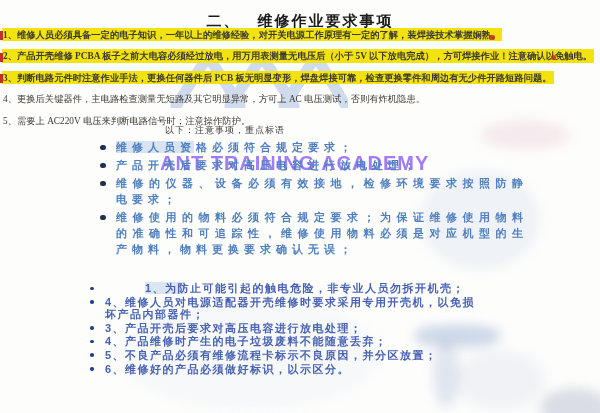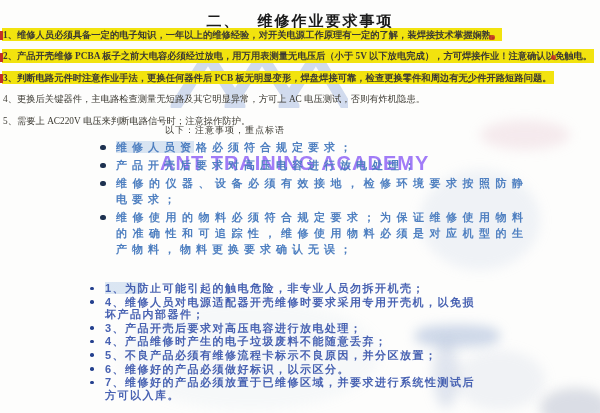--- a/index.html
+++ b/index.html
@@ -81,20 +81,21 @@
     position:relative; padding-left:17px; margin-bottom:1px;
     font-size:11px; line-height:12.6px; font-weight:bold;
     color:#4862b2; letter-spacing:1.5px; text-align:left;
   }
   .ni .dot {
     position:absolute; left:2px; top:4.5px; width:3.5px; height:3.5px;
     background:#24408e; border-radius:50%;
   }
   .ni.patched .ni-text {
     background:linear-gradient(90deg, rgba(185,207,233,.5) 0 40px, rgba(185,207,233,0) 40px);
+    margin-left:40px;
   }
 </style>
 </head>
 <body>
 
 <div class="page">
 
   <svg class="wm-logo" width="180" height="58" viewBox="0 0 180 58">
     <g fill="none" stroke="#9db3de" stroke-width="11" opacity="0.45" stroke-linecap="round">
       <path d="M8,56 L40,6 L72,56"></path>
@@ -178,20 +179,16 @@
         <span class="ni-text">4、产品维修时产生的电子垃圾废料不能随意丢弃；</span>
       </li>
       <li class="ni">
         <span class="dot"></span>
         <span class="ni-text">5、不良产品必须有维修流程卡标示不良原因，并分区放置；</span>
       </li>
       <li class="ni">
         <span class="dot"></span>
         <span class="ni-text">6、维修好的产品必须做好标识，以示区分。</span>
       </li>
-      <li class="ni">
-        <span class="dot"></span>
-        <span class="ni-text">7、维修好的产品必须放置于已维修区域，并要求进行系统性测试后方可以入库。</span>
-      </li>
     </ul>
 
   </div>
 </div>
 
 </body></html>

